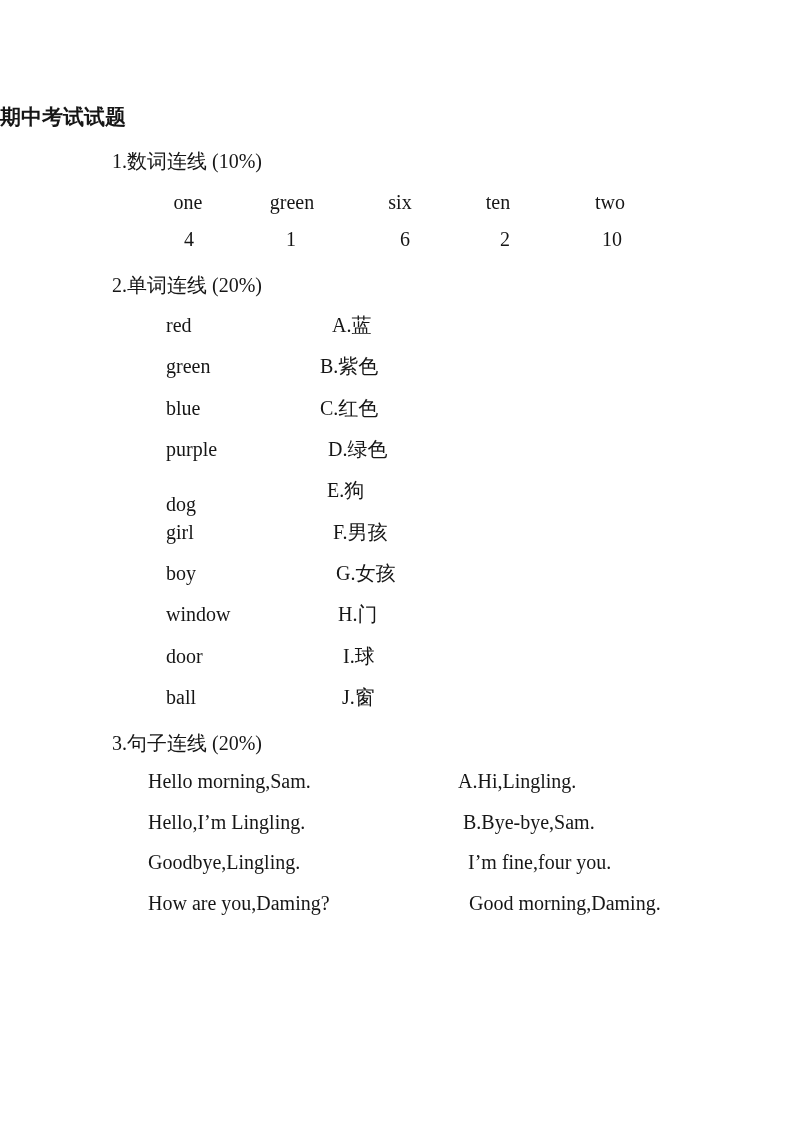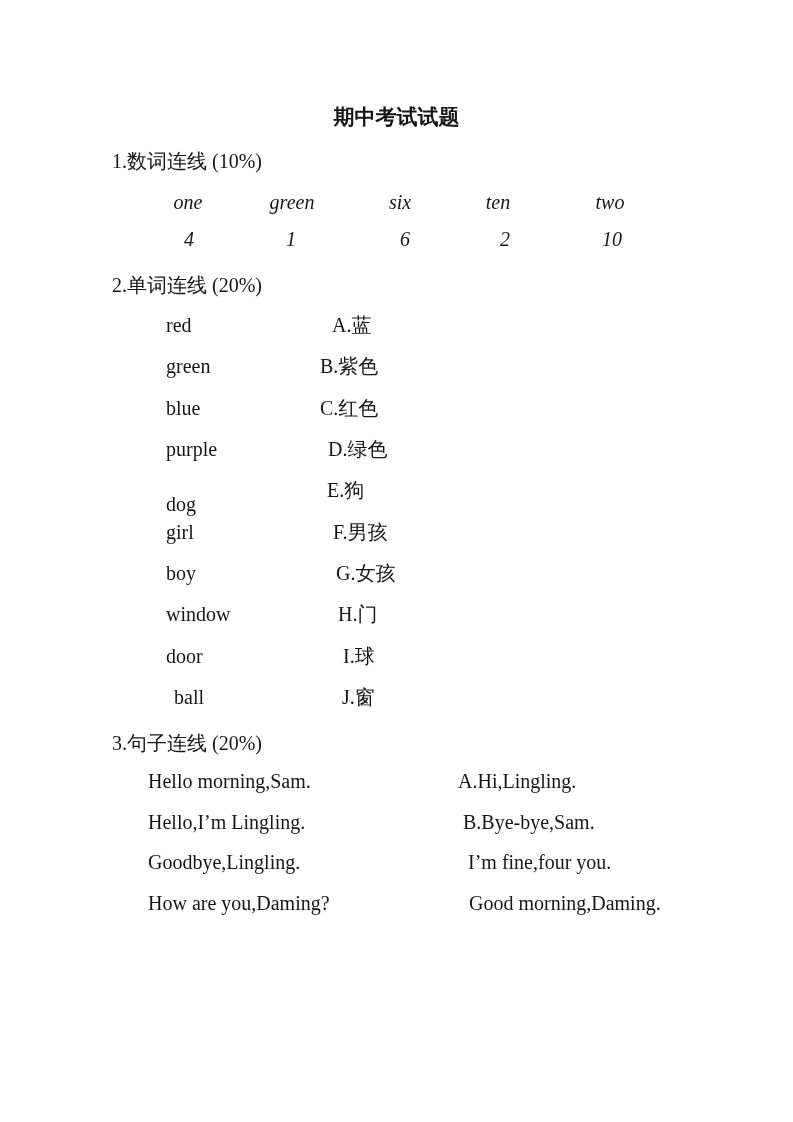--- a/index.html
+++ b/index.html
@@ -7,26 +7,26 @@
     position:relative;
     width:793px;
     height:1122px;
     background:#ffffff;
     font-family:"Liberation Serif","DejaVu Serif",serif;
     font-size:20px;
     color:#161616;
     overflow:hidden;
   }
   .abs{position:absolute;line-height:1.15;white-space:nowrap;}
-  .ctr{transform:translateX(-50%);font-style:italic;}
+  .ctr{transform:translateX(-50%);}
   .title{
     position:absolute;
     left:0;
     width:100%;
-    text-align:center;
+    text-align:left;
     font-family:"Liberation Sans","DejaVu Sans",sans-serif;
     font-weight:bold;
     font-size:21px;
     line-height:1.15;
   }
   .row{display:contents;}
 </style>
 </head>
 <body>
 
@@ -87,21 +87,21 @@
   </div>
   <div class="row">
     <span class="abs" style="top:603px;left:166px">window</span>
     <span class="abs" style="top:603px;left:338px">H.门</span>
   </div>
   <div class="row">
     <span class="abs" style="top:645px;left:166px">door</span>
     <span class="abs" style="top:645px;left:343px">I.球</span>
   </div>
   <div class="row">
-    <span class="abs" style="top:686px;left:174px">ball</span>
+    <span class="abs" style="top:686px;left:166px">ball</span>
     <span class="abs" style="top:686px;left:342px">J.窗</span>
   </div>
 
   
   <div class="abs" style="top:732px;left:112px">3.句子连线 (20%)</div>
 
   <div class="row">
     <span class="abs" style="top:770px;left:148px">Hello morning,Sam.</span>
     <span class="abs" style="top:770px;left:458px">A.Hi,Lingling.</span>
   </div>

